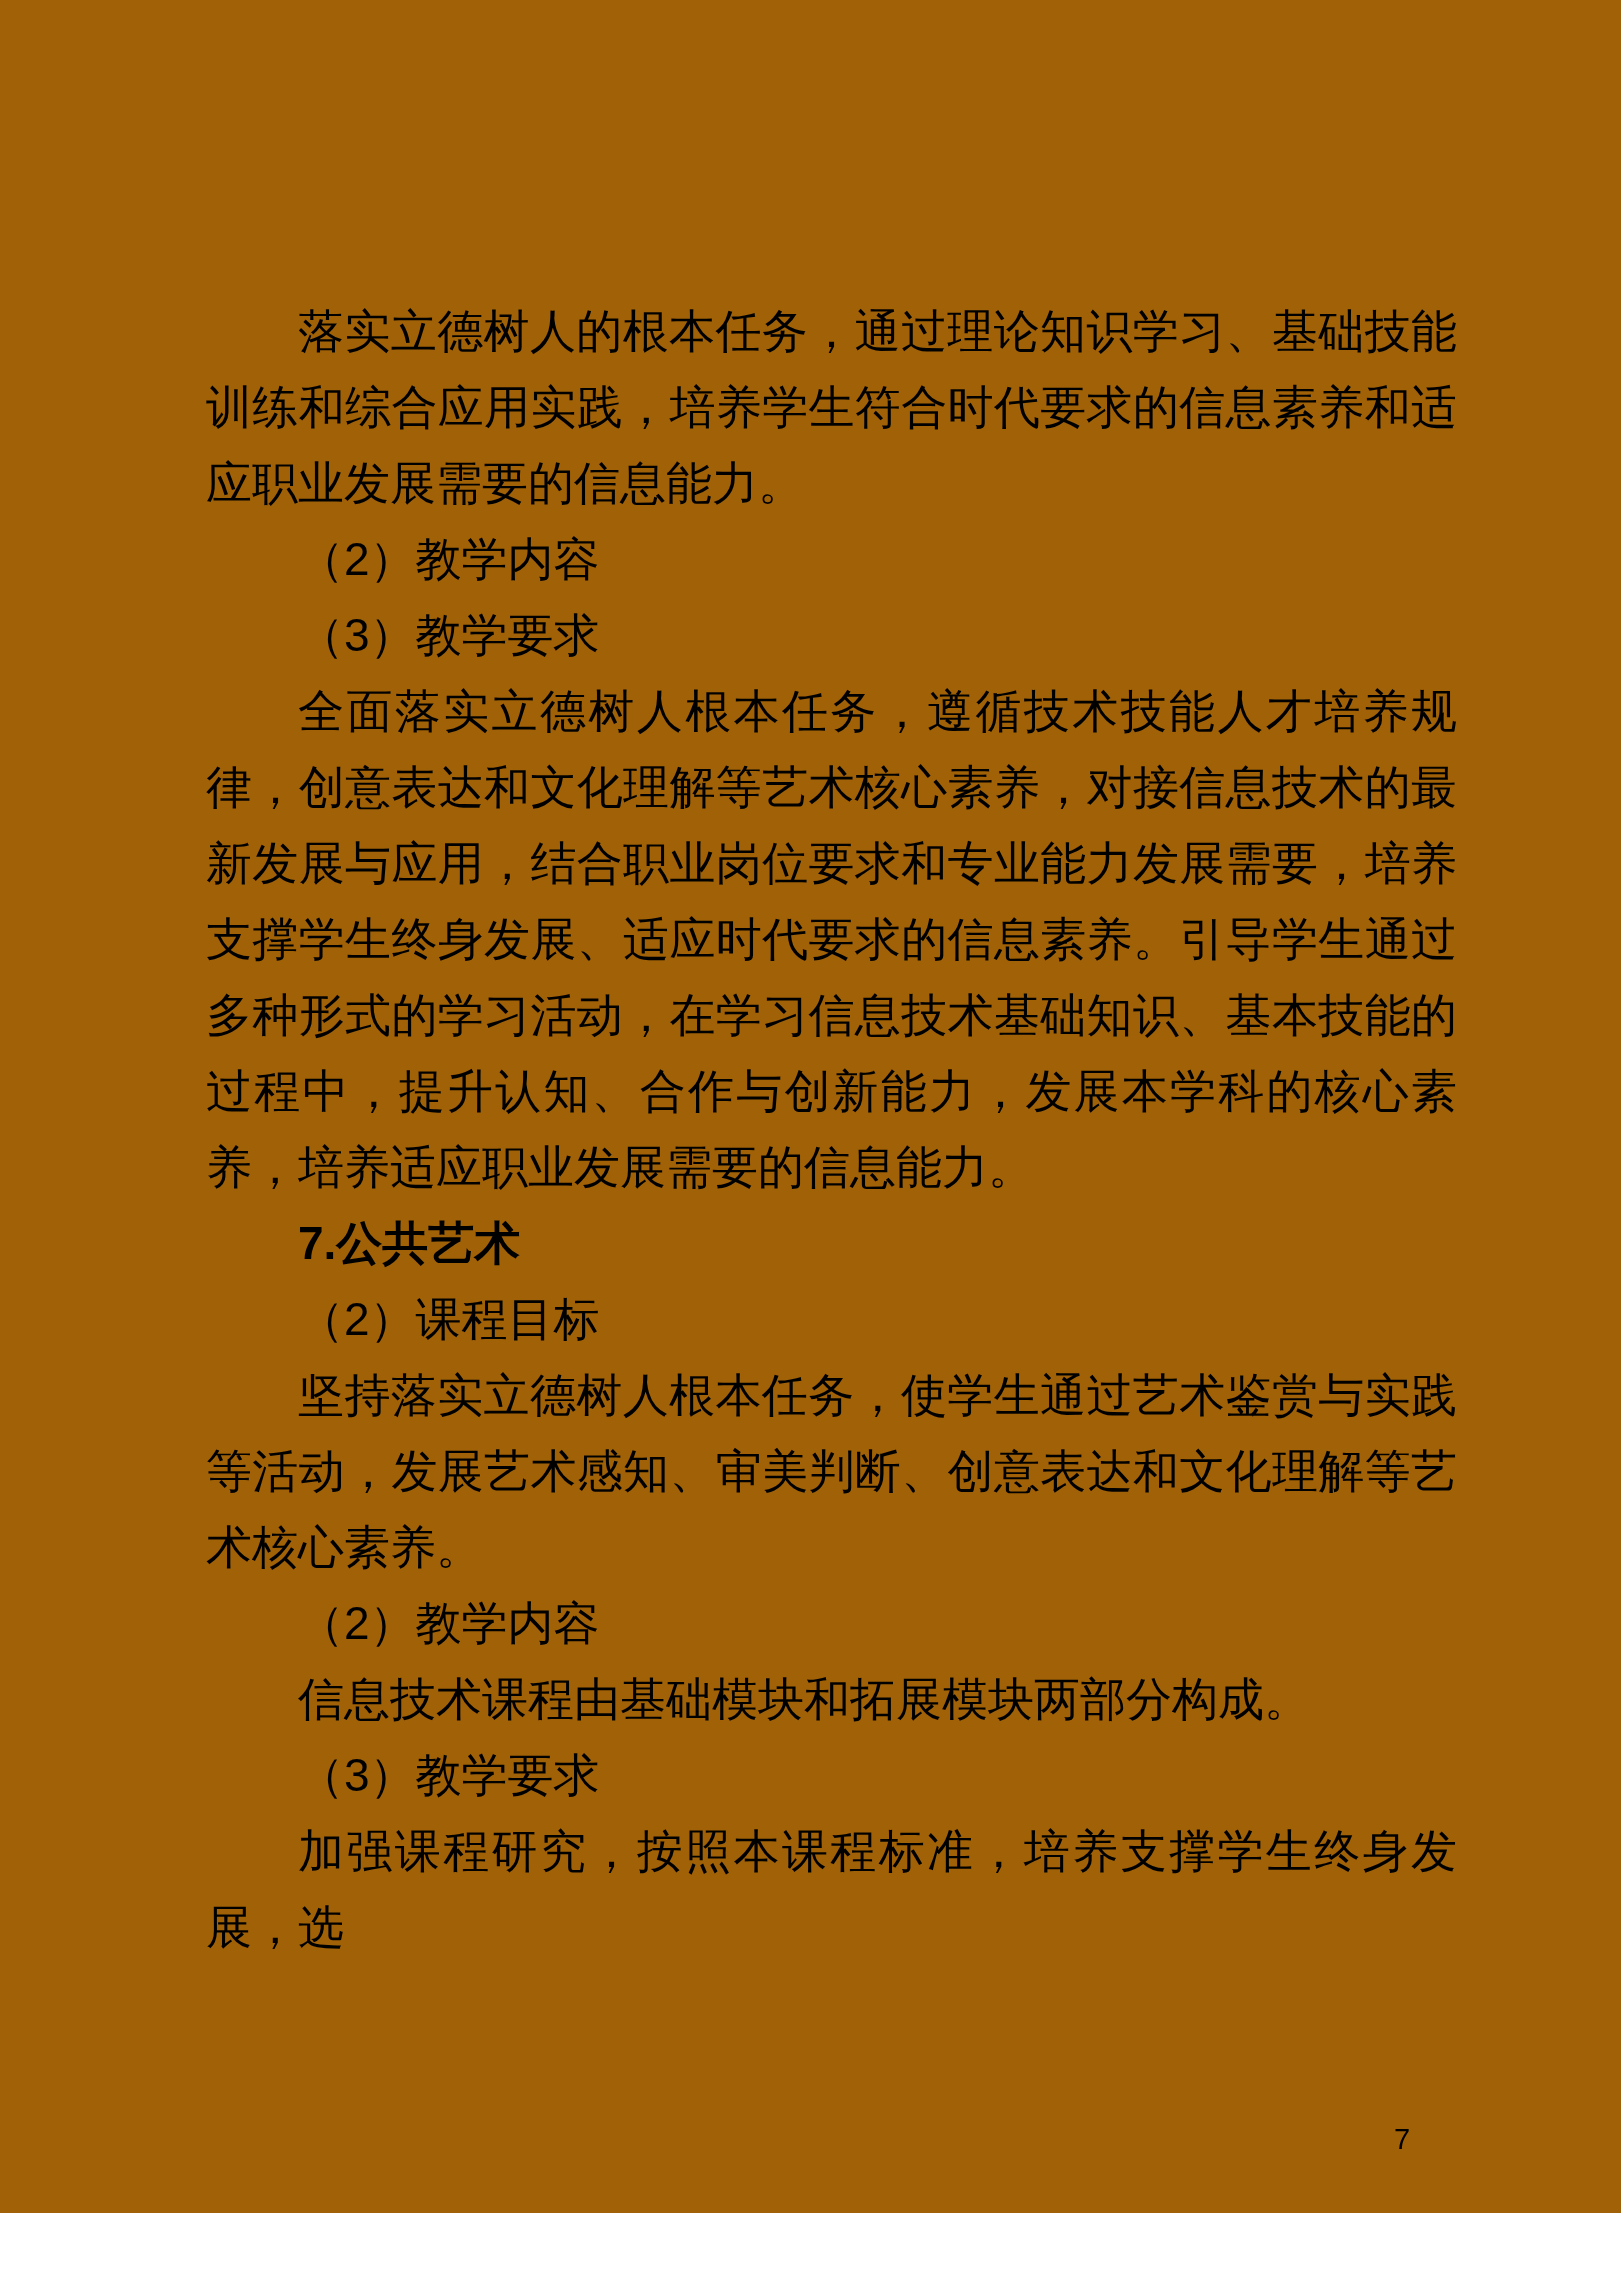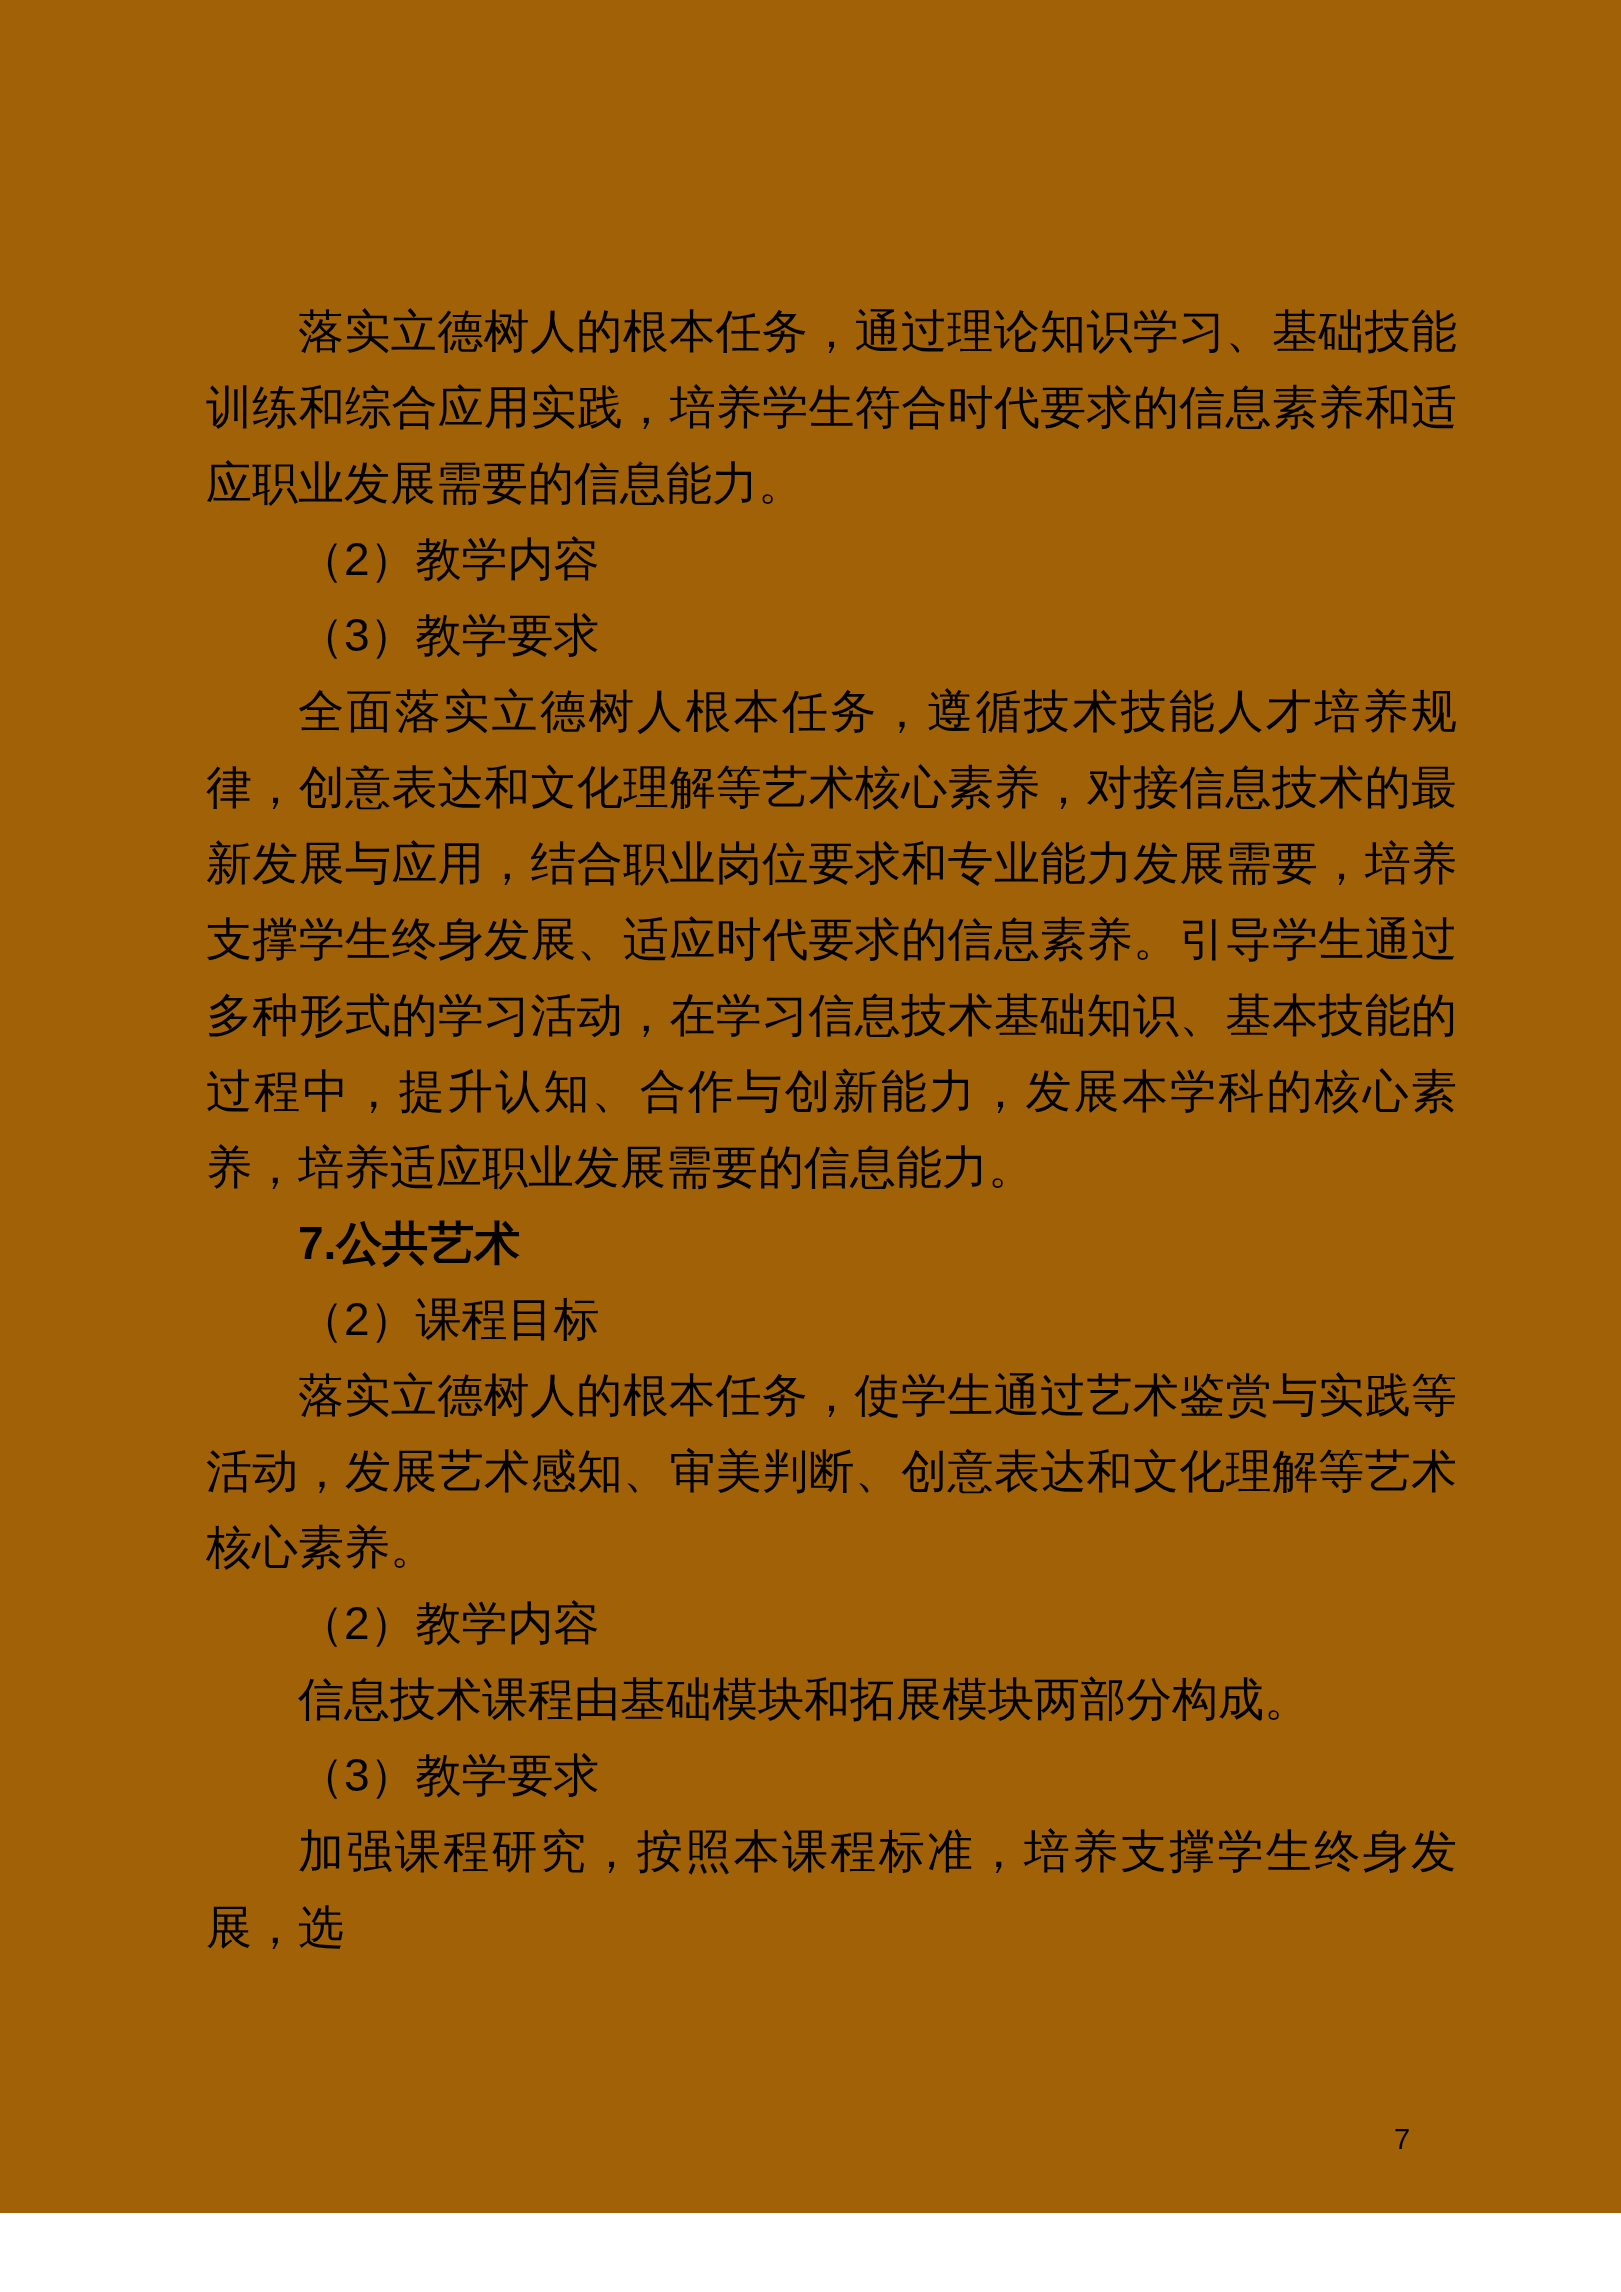--- a/index.html
+++ b/index.html
@@ -49,21 +49,21 @@
 <body>
 
 <div class="page">
   <div class="doc-body">
       <p class="para">落实立德树人的根本任务，通过理论知识学习、基础技能训练和综合应用实践，培养学生符合时代要求的信息素养和适应职业发展需要的信息能力。</p>
       <p class="para">（2）教学内容</p>
       <p class="para">（3）教学要求</p>
       <p class="para">全面落实立德树人根本任务，遵循技术技能人才培养规律，创意表达和文化理解等艺术核心素养，对接信息技术的最新发展与应用，结合职业岗位要求和专业能力发展需要，培养支撑学生终身发展、适应时代要求的信息素养。引导学生通过多种形式的学习活动，在学习信息技术基础知识、基本技能的过程中，提升认知、合作与创新能力，发展本学科的核心素养，培养适应职业发展需要的信息能力。</p>
       <p class="para heading">7.公共艺术</p>
       <p class="para">（2）课程目标</p>
-      <p class="para">落实立德树人的根本任务，使学生通过艺术鉴赏与实践等活动，发展艺术感知、审美判断、创意表达和文化理解等艺术核心素养。</p>
+      <p class="para">坚持落实立德树人根本任务，使学生通过艺术鉴赏与实践等活动，发展艺术感知、审美判断、创意表达和文化理解等艺术核心素养。</p>
       <p class="para">（2）教学内容</p>
       <p class="para">信息技术课程由基础模块和拓展模块两部分构成。</p>
       <p class="para">（3）教学要求</p>
       <p class="para">加强课程研究，按照本课程标准，培养支撑学生终身发展，选</p>
     </div>
   <div class="page-number">7</div>
 </div>
 
 
 </body></html>

